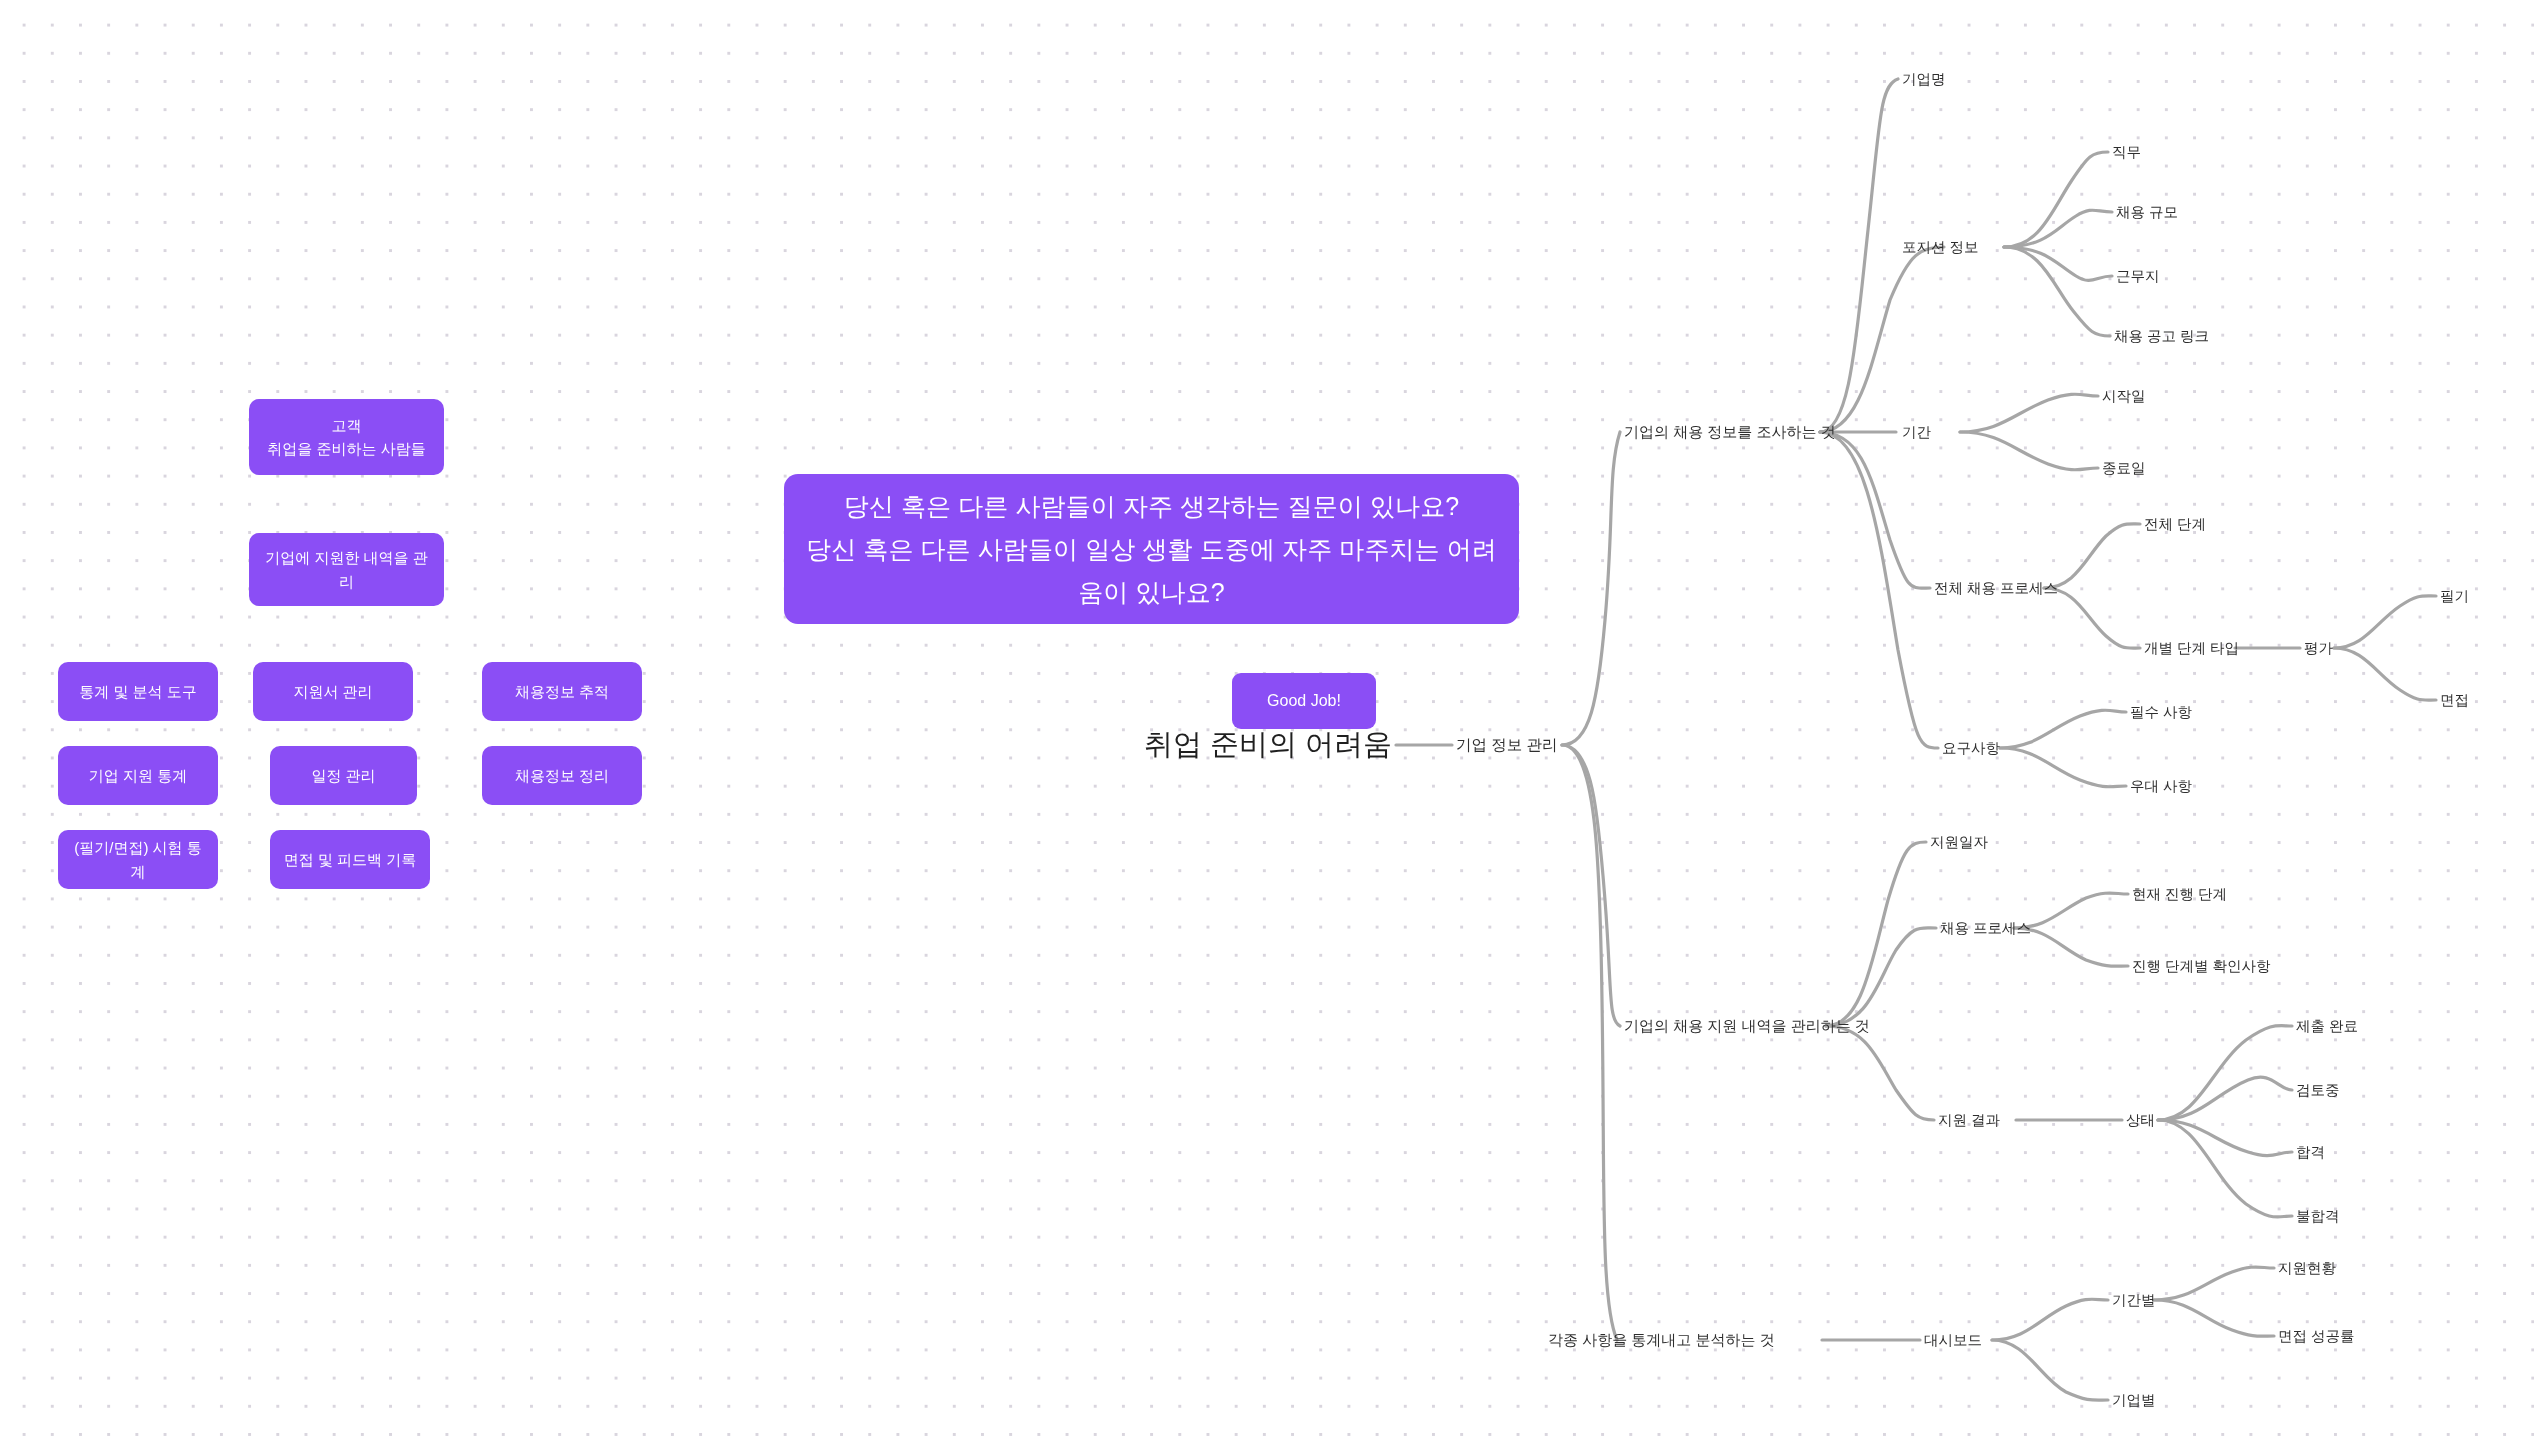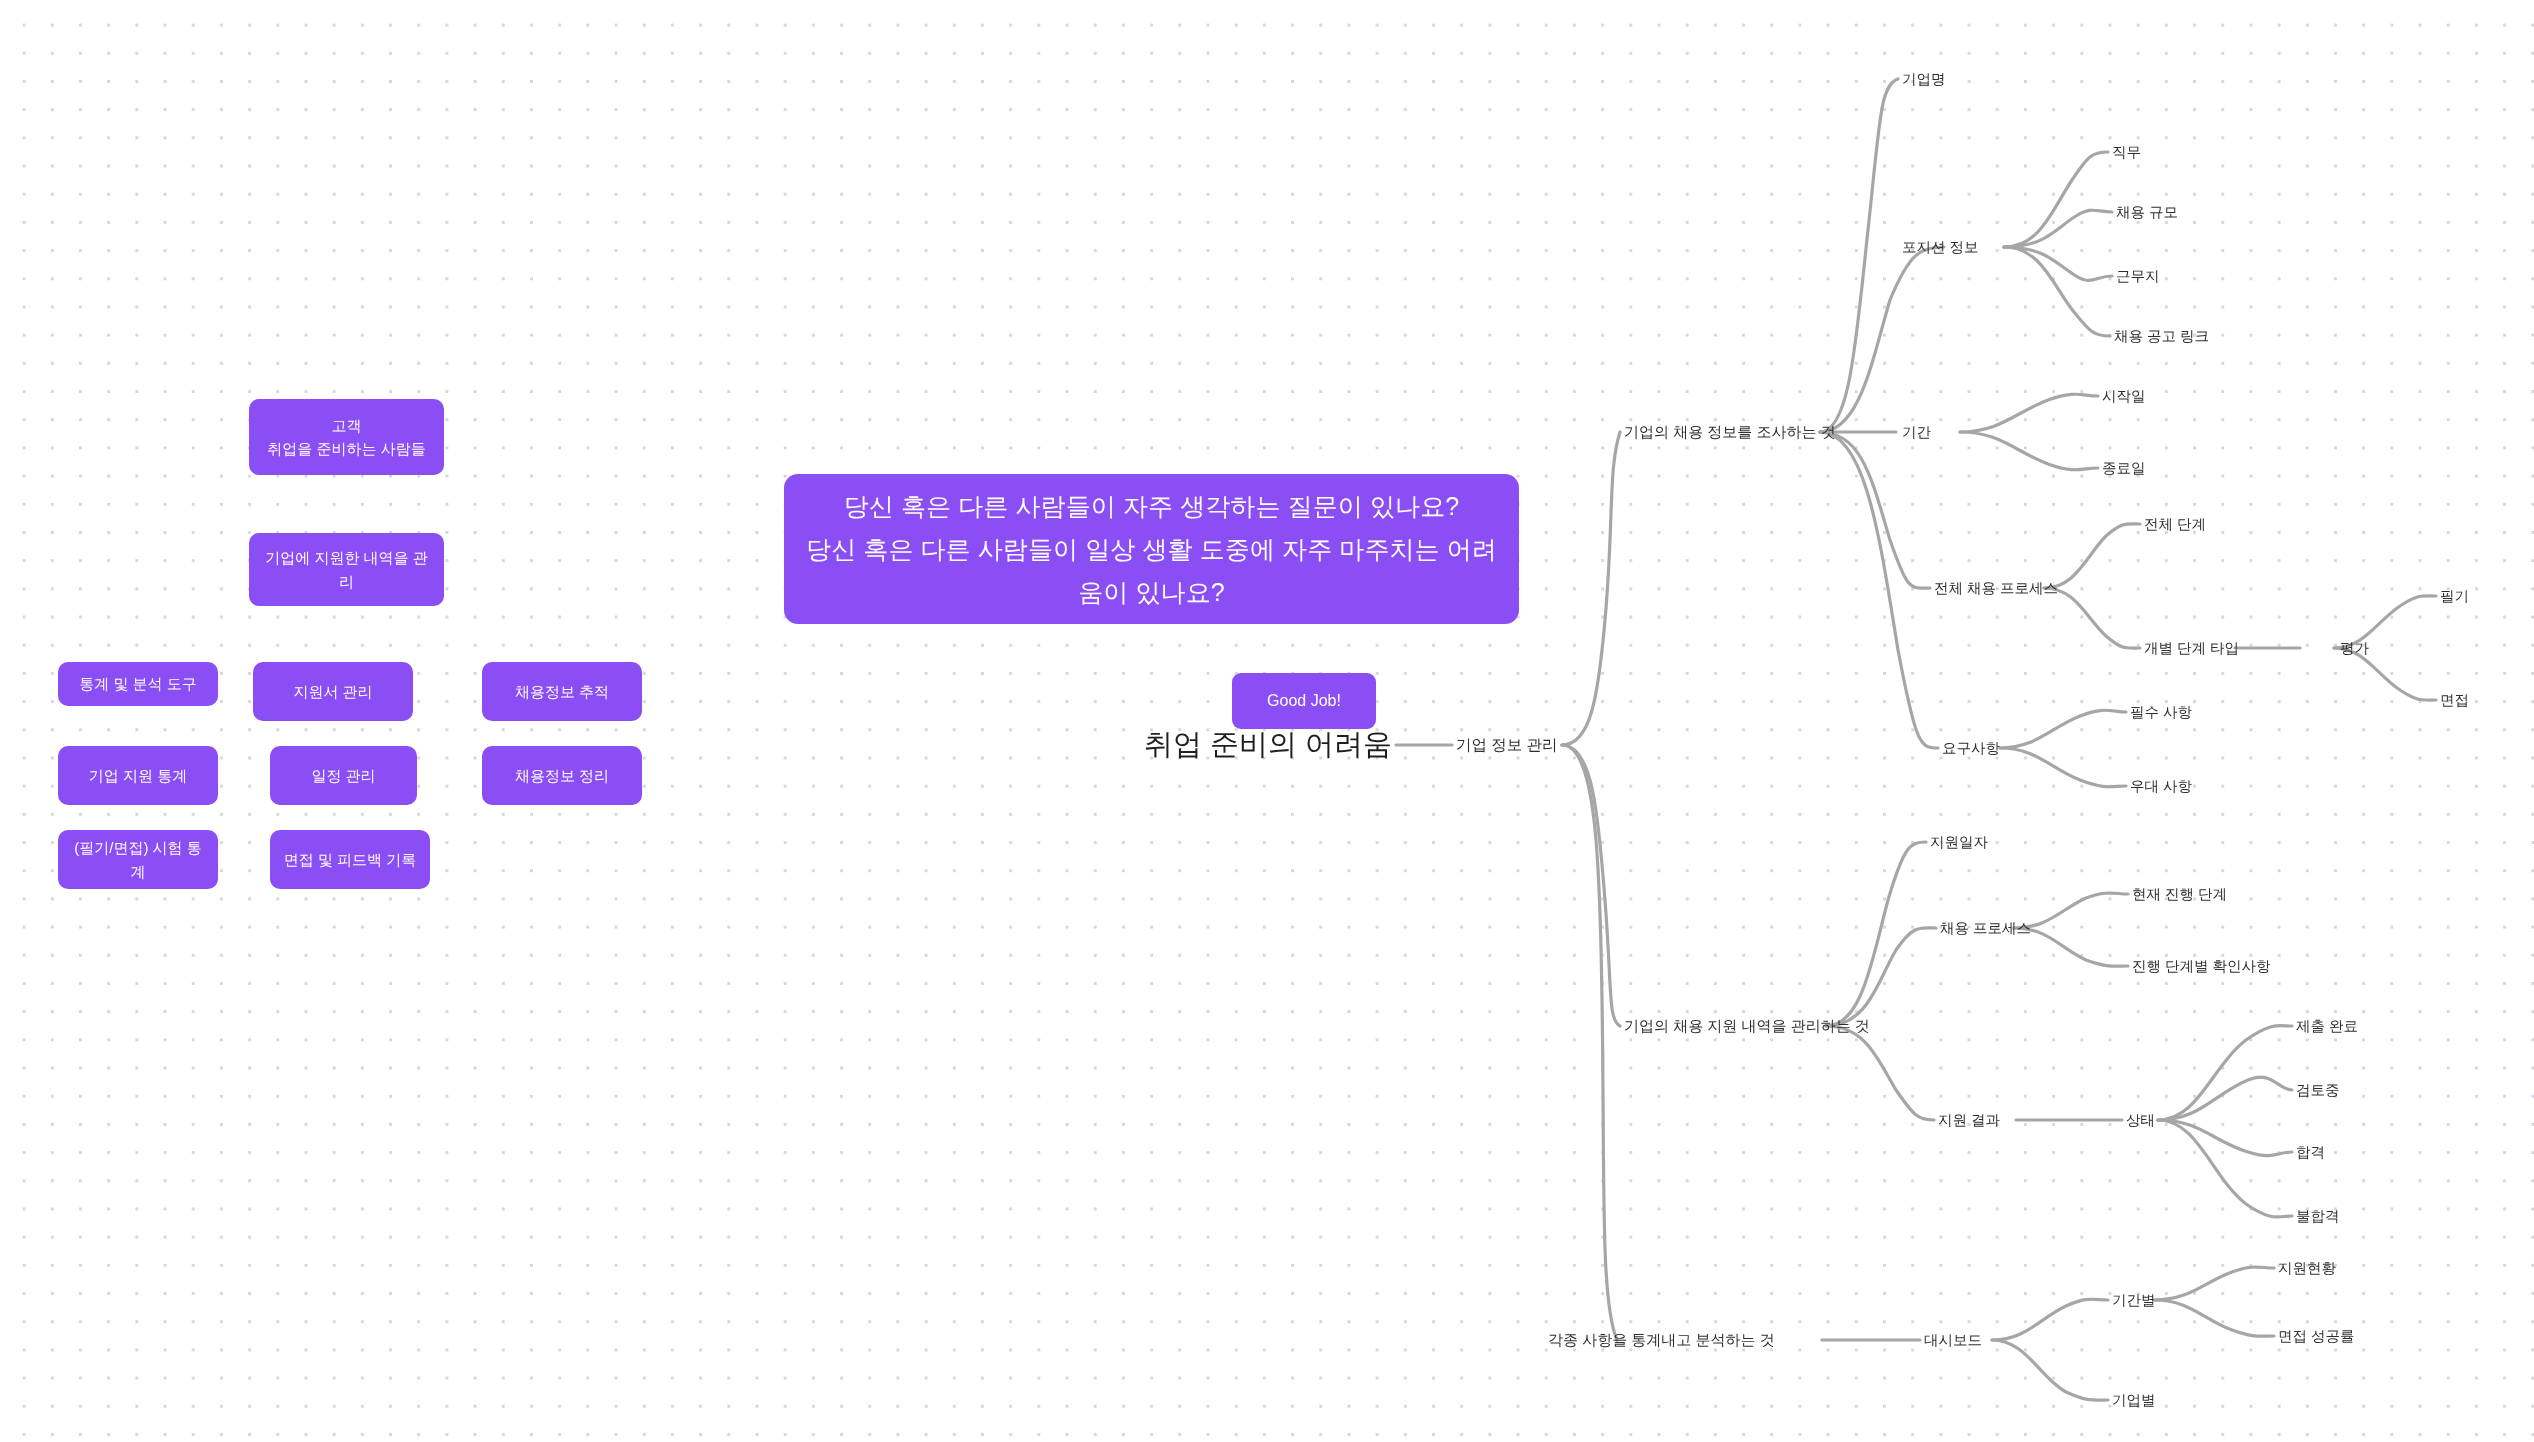--- a/index.html
+++ b/index.html
@@ -118,21 +118,21 @@
     <path d="M2154,1300 C2190,1300 2204,1282 2232,1272 C2254,1264 2260,1268 2274,1268"></path>
     <path d="M2154,1300 C2190,1300 2204,1320 2232,1330 C2254,1338 2260,1336 2274,1336"></path>
   </g>
 </svg>
 
 <div class="card small" style="left:249px;top:399px;width:195px;height:76px;">고객
 취업을 준비하는 사람들</div>
 
 <div class="card small" style="left:249px;top:533px;width:195px;height:73px;">기업에 지원한 내역을 관리</div>
 
-<div class="card small" style="left:58px;top:662px;width:160px;height:44px;">통계 및 분석 도구</div>
+<div class="card small" style="left:58px;top:662px;width:160px;height:59px;">통계 및 분석 도구</div>
 
 <div class="card small" style="left:253px;top:662px;width:160px;height:59px;">지원서 관리</div>
 
 <div class="card small" style="left:482px;top:662px;width:160px;height:59px;">채용정보 추적</div>
 
 <div class="card small" style="left:58px;top:746px;width:160px;height:59px;">기업 지원 통계</div>
 
 <div class="card small" style="left:270px;top:746px;width:147px;height:59px;">일정 관리</div>
 
 <div class="card small" style="left:482px;top:746px;width:160px;height:59px;">채용정보 정리</div>
@@ -173,21 +173,21 @@
 <div class="node l4" style="left:2144px;top:524px;">전체 단계</div>
 <div class="node l4" style="left:2144px;top:648px;">개별 단계 타입</div>
 <div class="node l4" style="left:2130px;top:712px;">필수 사항</div>
 <div class="node l4" style="left:2130px;top:786px;">우대 사항</div>
 <div class="node l4" style="left:2132px;top:894px;">현재 진행 단계</div>
 <div class="node l4" style="left:2132px;top:966px;">진행 단계별 확인사항</div>
 <div class="node l4" style="left:2126px;top:1120px;">상태</div>
 <div class="node l4" style="left:2112px;top:1300px;">기간별</div>
 <div class="node l4" style="left:2112px;top:1400px;">기업별</div>
 
-<div class="node l5" style="left:2304px;top:648px;margin-left:36px;">평가</div>
+<div class="node l5" style="left:2304px;top:648px;">평가</div>
 <div class="node l5" style="left:2296px;top:1026px;">제출 완료</div>
 <div class="node l5" style="left:2296px;top:1090px;">검토중</div>
 <div class="node l5" style="left:2296px;top:1152px;">합격</div>
 <div class="node l5" style="left:2296px;top:1216px;">불합격</div>
 <div class="node l5" style="left:2278px;top:1268px;">지원현황</div>
 <div class="node l5" style="left:2278px;top:1336px;">면접 성공률</div>
 
 <div class="node l5" style="left:2440px;top:596px;">필기</div>
 <div class="node l5" style="left:2440px;top:700px;">면접</div>
 

